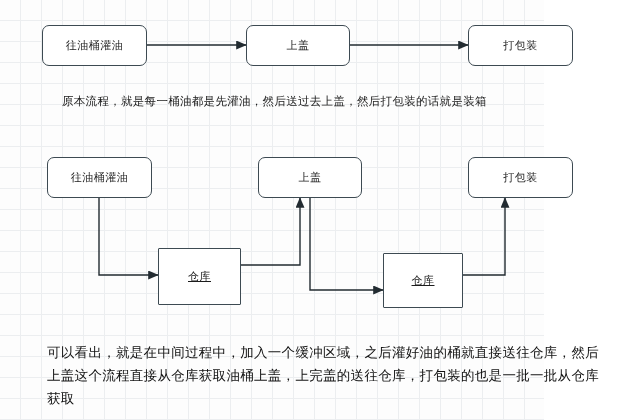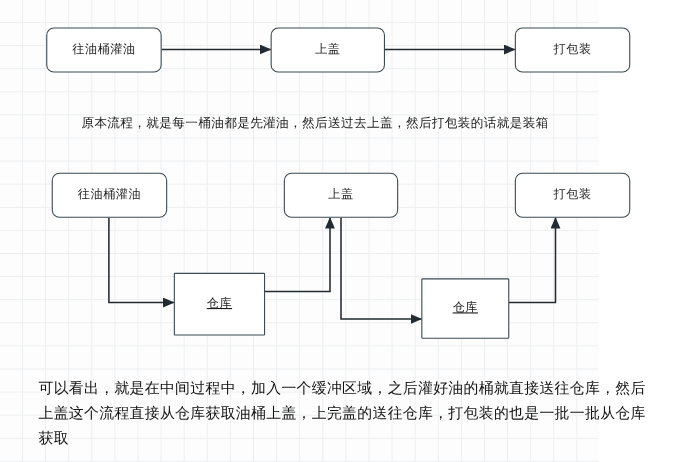--- a/index.html
+++ b/index.html
@@ -54,20 +54,21 @@
     position: absolute;
     font-size: 11.5px;
     color: #1b1b1b;
     line-height: 1.25;
     letter-spacing: 0.3px;
   }
   .caption.big {
     font-size: 13.5px;
     line-height: 1.7;
     color: #111111;
+    margin-left: 12px;
   }
 </style>
 </head>
 <body>
 
 <div id="canvas">
 
   <svg class="arrows" xmlns="http://www.w3.org/2000/svg">
     <defs>
       <marker id="ah" markerWidth="9" markerHeight="9" refX="7" refY="3.2" orient="auto">
@@ -90,21 +91,21 @@
   <div class="node" style="left:42px; top:25px; width:105px; height:41px;">
     <span>往油桶灌油</span>
   </div>
   <div class="node" style="left:246px; top:25px; width:104px; height:41px;">
     <span>上盖</span>
   </div>
   <div class="node" style="left:468px; top:25px; width:105px; height:41px;">
     <span>打包装</span>
   </div>
 
-  <div class="caption" style="left:62px; top:105px; width:520px;margin-left:12px;">原本流程，就是每一桶油都是先灌油，然后送过去上盖，然后打包装的话就是装箱</div>
+  <div class="caption" style="left:62px; top:94px; width:520px;">原本流程，就是每一桶油都是先灌油，然后送过去上盖，然后打包装的话就是装箱</div>
 
   <div class="node" style="left:47px; top:157px; width:105px; height:41px;">
     <span>往油桶灌油</span>
   </div>
   <div class="node" style="left:258px; top:157px; width:104px; height:41px;">
     <span>上盖</span>
   </div>
   <div class="node" style="left:468px; top:157px; width:105px; height:41px;">
     <span>打包装</span>
   </div>

